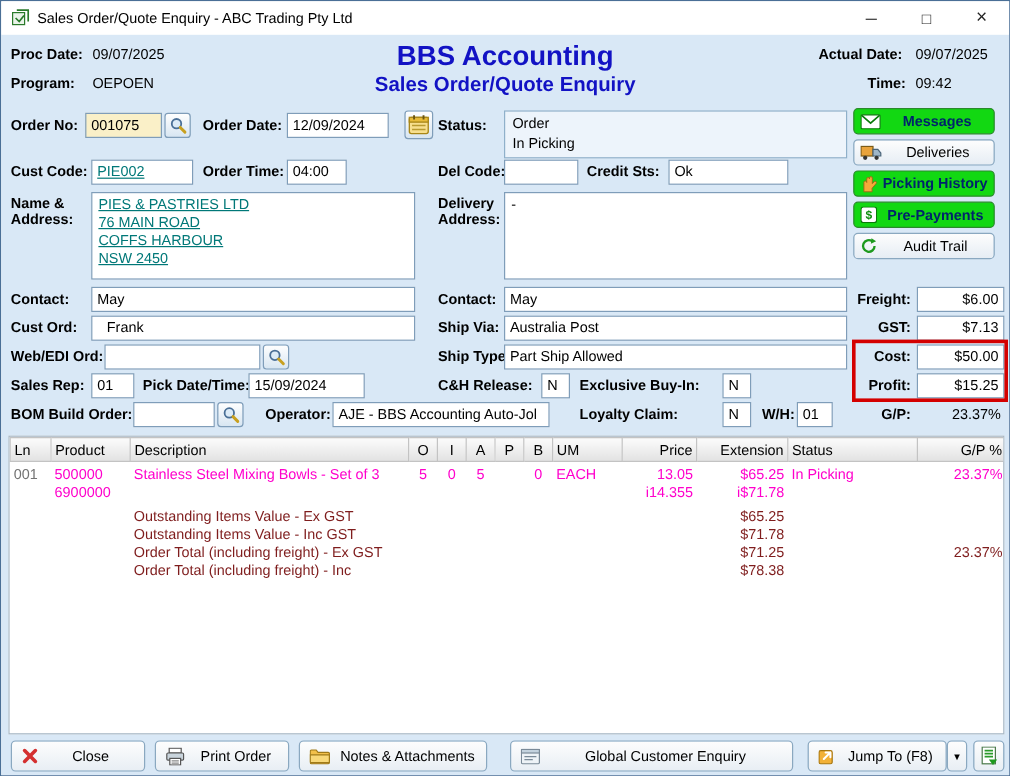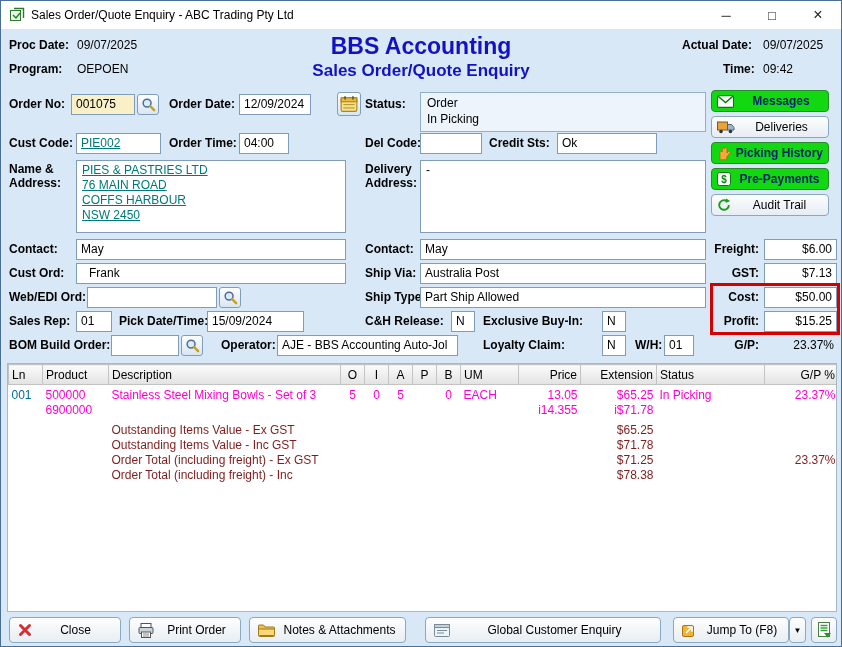--- a/index.html
+++ b/index.html
@@ -30,21 +30,21 @@
   
   .red-box{position:absolute;border:3px solid #d40000;box-sizing:border-box;pointer-events:none;z-index:6;background:transparent;}
   
   .tablewrap{position:absolute;left:6px;top:334px;width:830px;height:249px;background:#fff;border:1px solid #a8b8c6;box-sizing:border-box;overflow:hidden;}
   table.grid{border-collapse:collapse;table-layout:fixed;width:830px;font-size:12px;}
   table.grid th{background:linear-gradient(#fbfbfb,#e2e2e2);border:1px solid #c3c3c3;font-weight:normal;height:19px;padding:0 3px;text-align:left;overflow:hidden;white-space:nowrap;color:#000;}
   table.grid th.num{text-align:right;}
   table.grid th.ctr{text-align:center;}
   table.grid td{padding:0 3px;line-height:15px;vertical-align:top;overflow:hidden;white-space:nowrap;border:none;}
   tr.item-row td{color:#ff00cc;}
-  tr.item-row td.c-dark{color:#0369a1;}
+  tr.item-row td.c-dark{color:#737373;}
   .c-blue{color:#7f1d1d;}
   .num{text-align:right;}
   .ctr{text-align:center;}
   tr.spacer td{height:5px;line-height:5px;}
   tr.pad td{height:3px;line-height:3px;}
   
   .btn-foot{position:absolute;top:588px;height:26px;background:linear-gradient(#fdfdfd,#e8eef4);border:1px solid #8aa8c0;border-radius:4px;display:flex;align-items:center;padding:0 8px;font-size:12px;color:#000;box-sizing:border-box;cursor:pointer;gap:7px;}
   .btn-foot .cap{flex:1;text-align:center;white-space:nowrap;}
   .drop{justify-content:center;padding:0;}
 </style>
@@ -82,21 +82,21 @@
 
     <span class="abs lbl" style="left:8px;top:68px;">Order No:</span>
     <div class="abs field" style="left:70px;top:65px;width:64px;background:#faf0c8;">001075</div>
     <div class="abs iconbtn" style="left:136px;top:65px;width:22px;height:21px;">
       <svg width="15" height="15" viewBox="0 0 16 16">
           <circle cx="6.5" cy="6.5" r="4.2" fill="#dcebf7" stroke="#4a6f96" stroke-width="1.6"></circle>
           <line x1="9.8" y1="9.8" x2="14" y2="14" stroke="#c8a020" stroke-width="2.6" stroke-linecap="round"></line>
         </svg>
     </div>
     <span class="abs lbl" style="left:168px;top:68px;">Order Date:</span>
-    <div class="abs field" style="left:238px;top:65px;width:72px;">12/09/2024</div>
+    <div class="abs field" style="left:238px;top:65px;width:85px;">12/09/2024</div>
     <div class="abs iconbtn" style="left:336px;top:63px;width:24px;height:24px;">
       <svg width="18" height="18" viewBox="0 0 16 16">
           <rect x="1" y="2.5" width="14" height="12" rx="1.5" fill="#f7df8e" stroke="#a98718"></rect>
           <rect x="1" y="2.5" width="14" height="3.5" fill="#e8bc3a" stroke="#a98718"></rect>
           <line x1="4.5" y1="1" x2="4.5" y2="4" stroke="#6b5510" stroke-width="1.4"></line>
           <line x1="11.5" y1="1" x2="11.5" y2="4" stroke="#6b5510" stroke-width="1.4"></line>
           <line x1="3" y1="8.5" x2="13" y2="8.5" stroke="#b99a30"></line>
           <line x1="3" y1="11.5" x2="13" y2="11.5" stroke="#b99a30"></line>
         </svg>
     </div>

